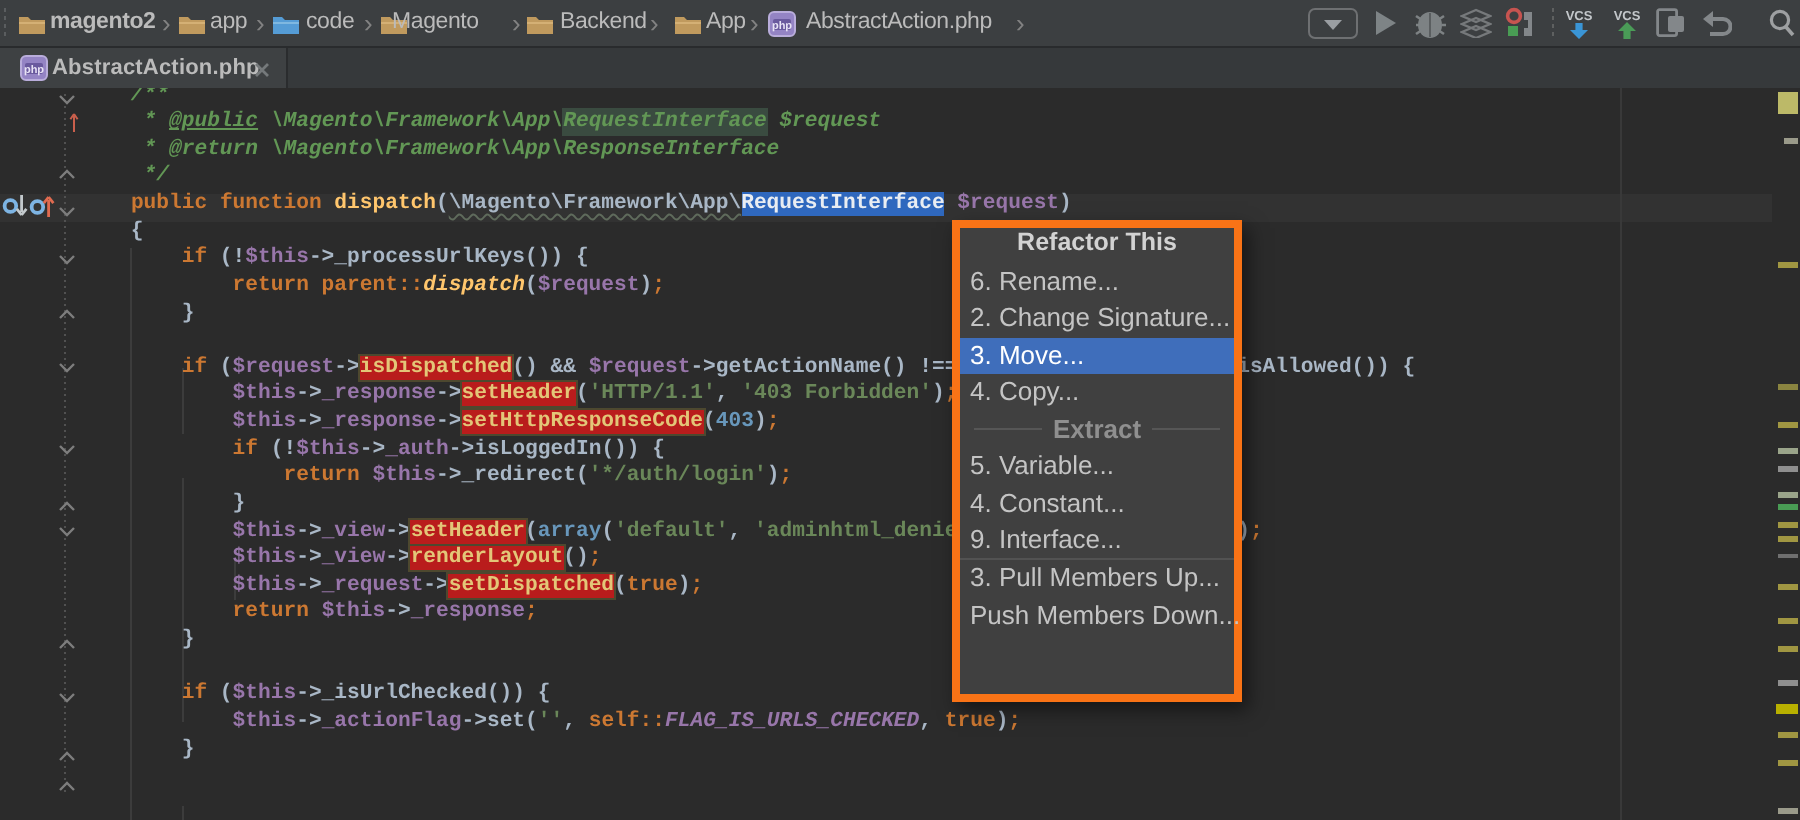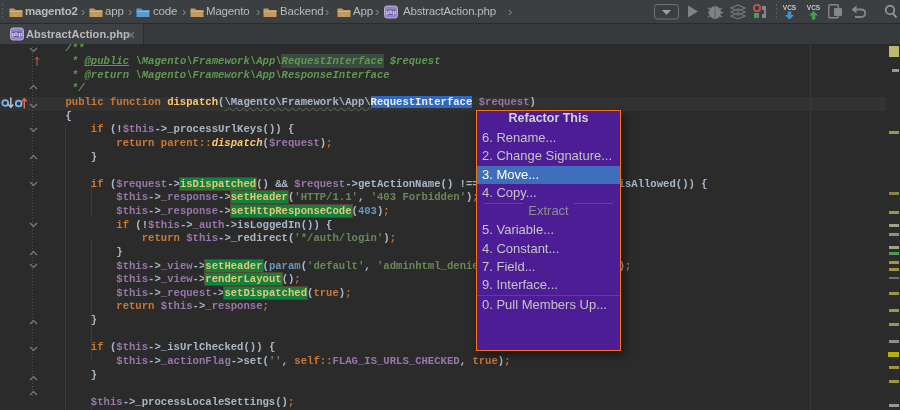--- a/index.html
+++ b/index.html
@@ -16,31 +16,31 @@
 #code{position:absolute;left:40px;top:-2.4px;font-family:"Liberation Mono",monospace;font-size:10.6px;color:#a9b7c6;font-weight:bold}
 #code div{height:13.64px;line-height:13.64px;white-space:pre}
 .k{color:#cc7832}
 .f{color:#ffc66d}
 .fi{color:#ffc66d;font-style:italic}
 .v{color:#9876aa}
 .s{color:#6a8759}
 .n{color:#6897bb}
 .c{color:#629755;font-style:italic}
 .ct{color:#629755;font-style:italic;font-weight:bold;text-decoration:underline}
-.hl{background:#15803d;color:#e3c678;box-shadow:0 0 0 1px #4d482f}
+.hl{background:#b91c1c;color:#e3c678;box-shadow:0 0 0 1px #4d482f}
 .oc{background:#3a4b40;box-shadow:0 0 0 1px #3a4b40}
 .sel{background:#2f68be;color:#e9edf2}
 .wavy{text-decoration:underline wavy #5f6b5c 1px;text-underline-offset:2px}
-.cv{color:#9876aa;}
+.cv{color:#9876aa;font-style:italic}
 .stripe{position:absolute}
-#popup{position:absolute;left:476px;top:109.5px;width:145px;height:241px;background:#4c1d95;border:1px solid #f97316;box-shadow:3px 4px 9px rgba(0,0,0,.5);box-sizing:border-box;font-size:13px}
+#popup{position:absolute;left:476px;top:109.5px;width:145px;height:241px;background:#404040;border:4px solid #f97316;box-shadow:3px 4px 9px rgba(0,0,0,.5);box-sizing:border-box;font-size:13px}
 #popup .ttl{height:18.4px;line-height:15.6px;text-align:center;font-weight:bold;color:#d2d2d2;font-size:12.5px}
 #popup .it{height:18.45px;line-height:18.45px;color:#c4c4c4;padding-left:5px;white-space:nowrap}
 #popup .selit{background:#3f6ebb;color:#ffffff}
-#popup .ext{height:18.45px;color:#8f8f8f;font-weight:normal;display:flex;align-items:flex-start;padding:0 2px}
+#popup .ext{height:18.45px;color:#8f8f8f;font-weight:bold;display:flex;align-items:center;padding:0 2px}
 #popup .ext:before,#popup .ext:after{content:"";flex:1;border-top:1px solid #565656;margin:0 5px}
 #popup .sepl{border-top:1px solid #525252}
 </style></head>
 <body>
 
 <div id="toolbar">
     <div class="stripe" style="left:2px;top:4px;width:1px;height:15px;background:repeating-linear-gradient(#5a5d5f 0 2px,transparent 2px 4px)"></div>
     <svg class="stripe" style="left:9px;top:6px" width="14" height="12">
       <path d="M0.5 2.5 L5 2.5 L6.5 4 L13.5 4 L13.5 11 L0.5 11 Z" fill="#c09a5e"></path>
       <rect x="0.5" y="5" width="13" height="1" fill="#d4b075"></rect>
@@ -56,21 +56,21 @@
     <svg class="stripe" style="left:136px;top:6px" width="14" height="12">
       <path d="M0.5 2.5 L5 2.5 L6.5 4 L13.5 4 L13.5 11 L0.5 11 Z" fill="#559cd5"></path>
       <rect x="0.5" y="5" width="13" height="1" fill="#7fb8e0"></rect>
     </svg>
     <span class="bc" style="left:153px">code</span>
     <span class="bc sep" style="left:182px">›</span>
     <svg class="stripe" style="left:190px;top:6px" width="14" height="12">
       <path d="M0.5 2.5 L5 2.5 L6.5 4 L13.5 4 L13.5 11 L0.5 11 Z" fill="#c09a5e"></path>
       <rect x="0.5" y="5" width="13" height="1" fill="#d4b075"></rect>
     </svg>
-    <span class="bc" style="left:206px">Magento</span>
+    <span class="bc" style="left:196px">Magento</span>
     <span class="bc sep" style="left:256px">›</span>
     <svg class="stripe" style="left:263px;top:6px" width="14" height="12">
       <path d="M0.5 2.5 L5 2.5 L6.5 4 L13.5 4 L13.5 11 L0.5 11 Z" fill="#c09a5e"></path>
       <rect x="0.5" y="5" width="13" height="1" fill="#d4b075"></rect>
     </svg>
     <span class="bc" style="left:280px">Backend</span>
     <span class="bc sep" style="left:325px">›</span>
     <svg class="stripe" style="left:337px;top:6px" width="14" height="12">
       <path d="M0.5 2.5 L5 2.5 L6.5 4 L13.5 4 L13.5 11 L0.5 11 Z" fill="#c09a5e"></path>
       <rect x="0.5" y="5" width="13" height="1" fill="#d4b075"></rect>
@@ -206,31 +206,30 @@
       <div>        <span class="k">if</span> (!<span class="v">$this</span>-&gt;_processUrlKeys()) {</div>
       <div>            <span class="k">return parent::</span><span class="fi">dispatch</span>(<span class="v">$request</span>)<span class="k">;</span></div>
       <div>        }</div>
       <div>&nbsp;</div>
       <div>        <span class="k">if</span> (<span class="v">$request</span>-&gt;<span class="hl">isDispatched</span>() &amp;&amp; <span class="v">$request</span>-&gt;getActionName() !== <span class="s">'denied'</span> &amp;&amp; !<span class="v">$this</span>-&gt;_isAllowed()) {</div>
       <div>            <span class="v">$this</span>-&gt;<span class="v">_response</span>-&gt;<span class="hl">setHeader</span>(<span class="s">'HTTP/1.1'</span>, <span class="s">'403 Forbidden'</span>)<span class="k">;</span></div>
       <div>            <span class="v">$this</span>-&gt;<span class="v">_response</span>-&gt;<span class="hl">setHttpResponseCode</span>(<span class="n">403</span>)<span class="k">;</span></div>
       <div>            <span class="k">if</span> (!<span class="v">$this</span>-&gt;<span class="v">_auth</span>-&gt;isLoggedIn()) {</div>
       <div>                <span class="k">return</span> <span class="v">$this</span>-&gt;_redirect(<span class="s">'*/auth/login'</span>)<span class="k">;</span></div>
       <div>            }</div>
-      <div>            <span class="v">$this</span>-&gt;<span class="v">_view</span>-&gt;<span class="hl">setHeader</span>(<span class="n">param</span>(<span class="s">'default'</span>, <span class="s">'adminhtml_denied'</span>), <span class="k">true</span>, <span class="k">true</span>, <span class="k">false</span>)<span class="k">;</span></div>
+      <div>            <span class="v">$this</span>-&gt;<span class="v">_view</span>-&gt;<span class="hl">setHeader</span>(<span class="n">array</span>(<span class="s">'default'</span>, <span class="s">'adminhtml_denied'</span>), <span class="k">true</span>, <span class="k">true</span>, <span class="k">false</span>)<span class="k">;</span></div>
       <div>            <span class="v">$this</span>-&gt;<span class="v">_view</span>-&gt;<span class="hl">renderLayout</span>()<span class="k">;</span></div>
       <div>            <span class="v">$this</span>-&gt;<span class="v">_request</span>-&gt;<span class="hl">setDispatched</span>(<span class="k">true</span>)<span class="k">;</span></div>
       <div>            <span class="k">return</span> <span class="v">$this</span>-&gt;<span class="v">_response</span><span class="k">;</span></div>
       <div>        }</div>
       <div>&nbsp;</div>
       <div>        <span class="k">if</span> (<span class="v">$this</span>-&gt;_isUrlChecked()) {</div>
       <div>            <span class="v">$this</span>-&gt;<span class="v">_actionFlag</span>-&gt;set(<span class="s">''</span>, <span class="k">self::</span><span class="cv">FLAG_IS_URLS_CHECKED</span>, <span class="k">true</span>)<span class="k">;</span></div>
       <div>        }</div>
       <div>&nbsp;</div>
-      <div>        <span class="v">$this</span>-&gt;_processLocaleSettings()<span class="k">;</span></div>
     </div>
 <div class="stripe" style="left:889px;top:2px;width:10px;height:11px;background:#bcb968"></div>
     <div class="stripe" style="left:892px;top:25px;width:7px;height:3px;background:#9a9a8a"></div>
     <div class="stripe" style="left:889px;top:87px;width:10px;height:3px;background:#a09642"></div>
     <div class="stripe" style="left:889px;top:147.5px;width:10px;height:3px;background:#8a8440"></div>
     <div class="stripe" style="left:889px;top:167px;width:10px;height:3px;background:#a09642"></div>
     <div class="stripe" style="left:889px;top:179.7px;width:10px;height:3px;background:#9aa48a"></div>
     <div class="stripe" style="left:889px;top:189px;width:10px;height:3px;background:#8f8f8f"></div>
     <div class="stripe" style="left:889px;top:201.5px;width:10px;height:3px;background:#9aa48a"></div>
     <div class="stripe" style="left:889px;top:208.4px;width:10px;height:3px;background:#499c54"></div>
@@ -250,15 +249,15 @@
     <div class="ttl">Refactor This</div>
     <div class="it">6. Rename...</div>
     <div class="it">2. Change Signature...</div>
     <div class="it selit">3. Move...</div>
     <div class="it">4. Copy...</div>
     <div class="ext">
       <span>Extract</span>
     </div>
     <div class="it">5. Variable...</div>
     <div class="it">4. Constant...</div>
-    <div class="it">7. Field...</div>
     <div class="it">9. Interface...</div>
-    <div class="it sepl">0. Pull Members Up...</div>
+    <div class="it sepl">3. Pull Members Up...</div>
+    <div class="it">Push Members Down...</div>
   </div>
 </body></html>

